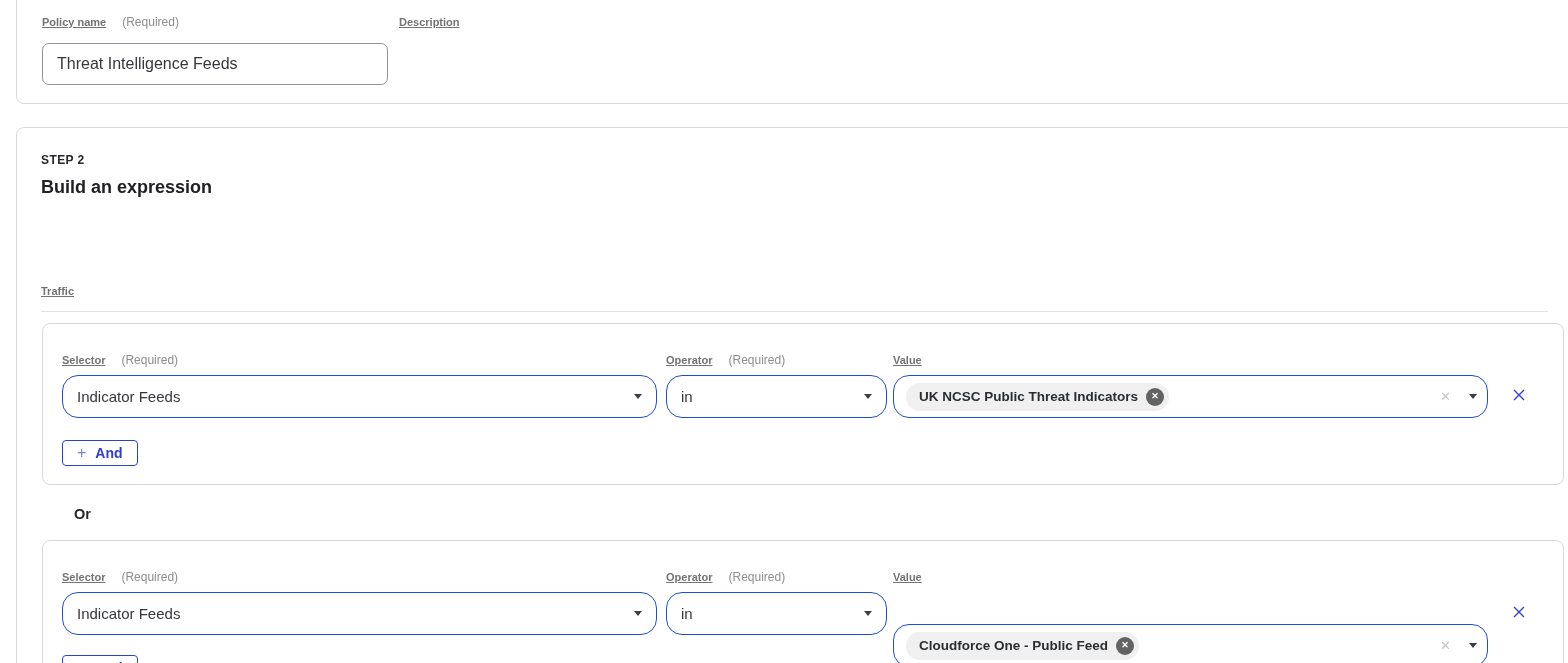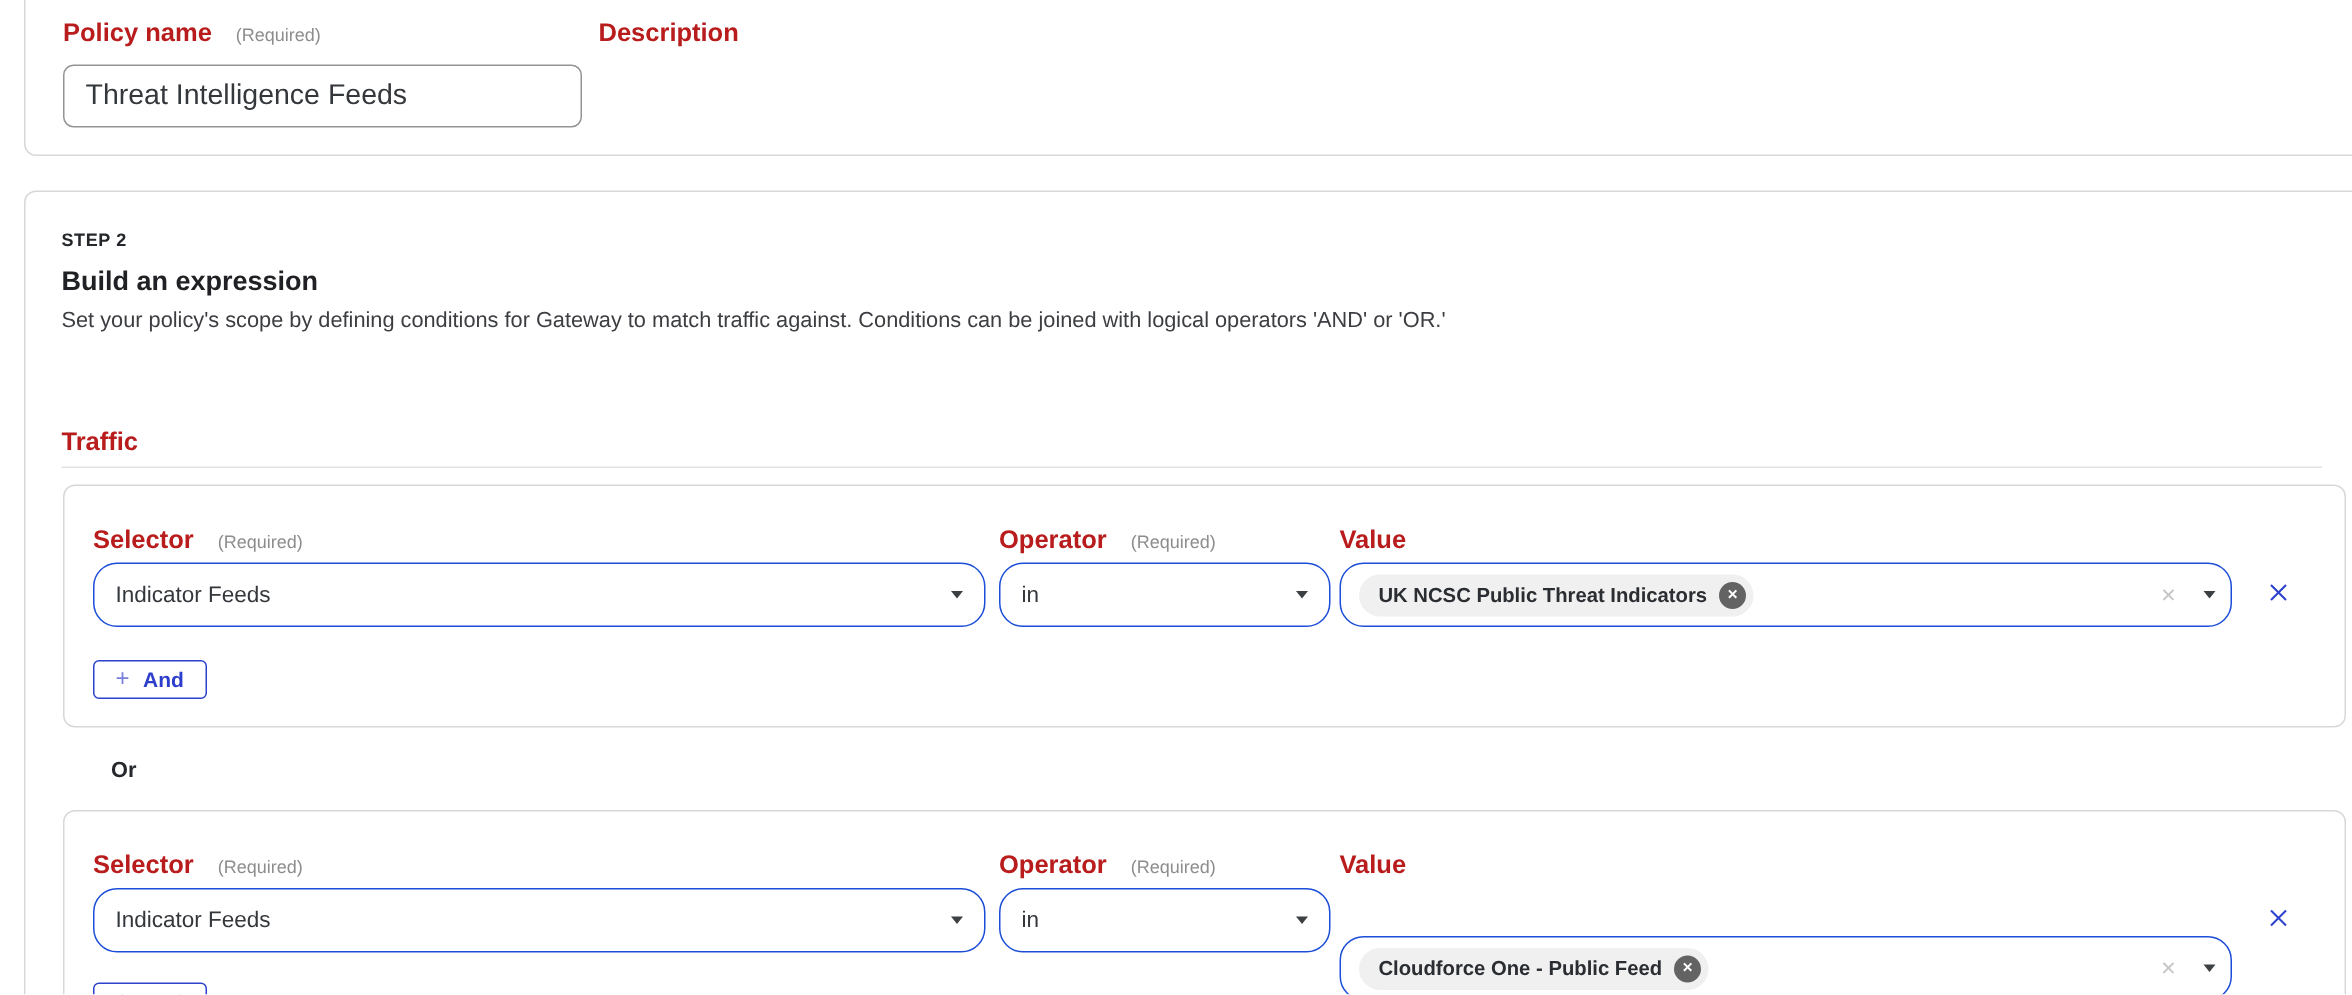--- a/index.html
+++ b/index.html
@@ -5,25 +5,25 @@
   html,body{margin:0;padding:0;background:#fff;}
   #app{
     position:relative;width:1568px;height:663px;overflow:hidden;background:#fff;
     font-family:"Liberation Sans", sans-serif;color:#24272b;
   }
   .abs{position:absolute;}
   .card{
     position:absolute;background:#fff;border:1px solid #d8d8d8;border-radius:8px;
     box-sizing:border-box;
   }
-  .field-label{font-size:17px;font-weight:700;color:#b91c1c;}
+  .field-label{font-size:11px;font-weight:700;color:#737373;text-decoration:underline;}
   .required{font-size:12px;font-weight:400;color:#8d8d8d;margin-left:16px;}
   .text-input{
     position:absolute;box-sizing:border-box;height:42px;border:1px solid #949494;
-    border-radius:7px;font-family:"Liberation Sans",sans-serif;font-size:19px;color:#34373b;
+    border-radius:7px;font-family:"Liberation Sans",sans-serif;font-size:16px;color:#34373b;
     padding:0 14px;background:#fff;outline:none;
   }
   .select-box{
     position:absolute;box-sizing:border-box;height:43px;border:1px solid #1d4ed8;
     border-radius:16px;background:#fff;display:flex;align-items:center;
     padding:0 14px;font-size:15px;color:#34373b;cursor:pointer;
   }
   .select-box .grow{flex:1;}
   .caret{
     width:0;height:0;border-left:4.5px solid transparent;border-right:4.5px solid transparent;
@@ -67,21 +67,20 @@
   <input class="text-input" style="left: 42px; top: 43px; width: 346px;" value="Threat Intelligence Feeds">
 
   <div class="abs" style="left:399px;top:12px;">
     <span class="field-label">Description</span>
   </div>
 
   <div class="card" style="left:16px;top:127px;width:1584px;height:560px;"></div>
 
   <div class="abs step-label" style="left:41px;top:153px;">STEP 2</div>
   <div class="abs h2" style="left:41px;top:177px;">Build an expression</div>
-  <div class="abs body-text" style="left:41px;top:206px;">Set your policy's scope by defining conditions for Gateway to match traffic against. Conditions can be joined with logical operators 'AND' or 'OR.'</div>
 
 
   <div class="abs field-label" style="left:41px;top:285px;">Traffic</div>
   <div class="divider" style="left:41px;top:311px;width:1507px;"></div>
 
   <div class="card" style="left:42px;top:323px;width:1522px;height:162px;border-radius:8px;"></div>
 
   <div class="abs" style="left:62px;top:350px;">
     <span class="field-label">Selector</span><span class="required">(Required)</span>
   </div>

